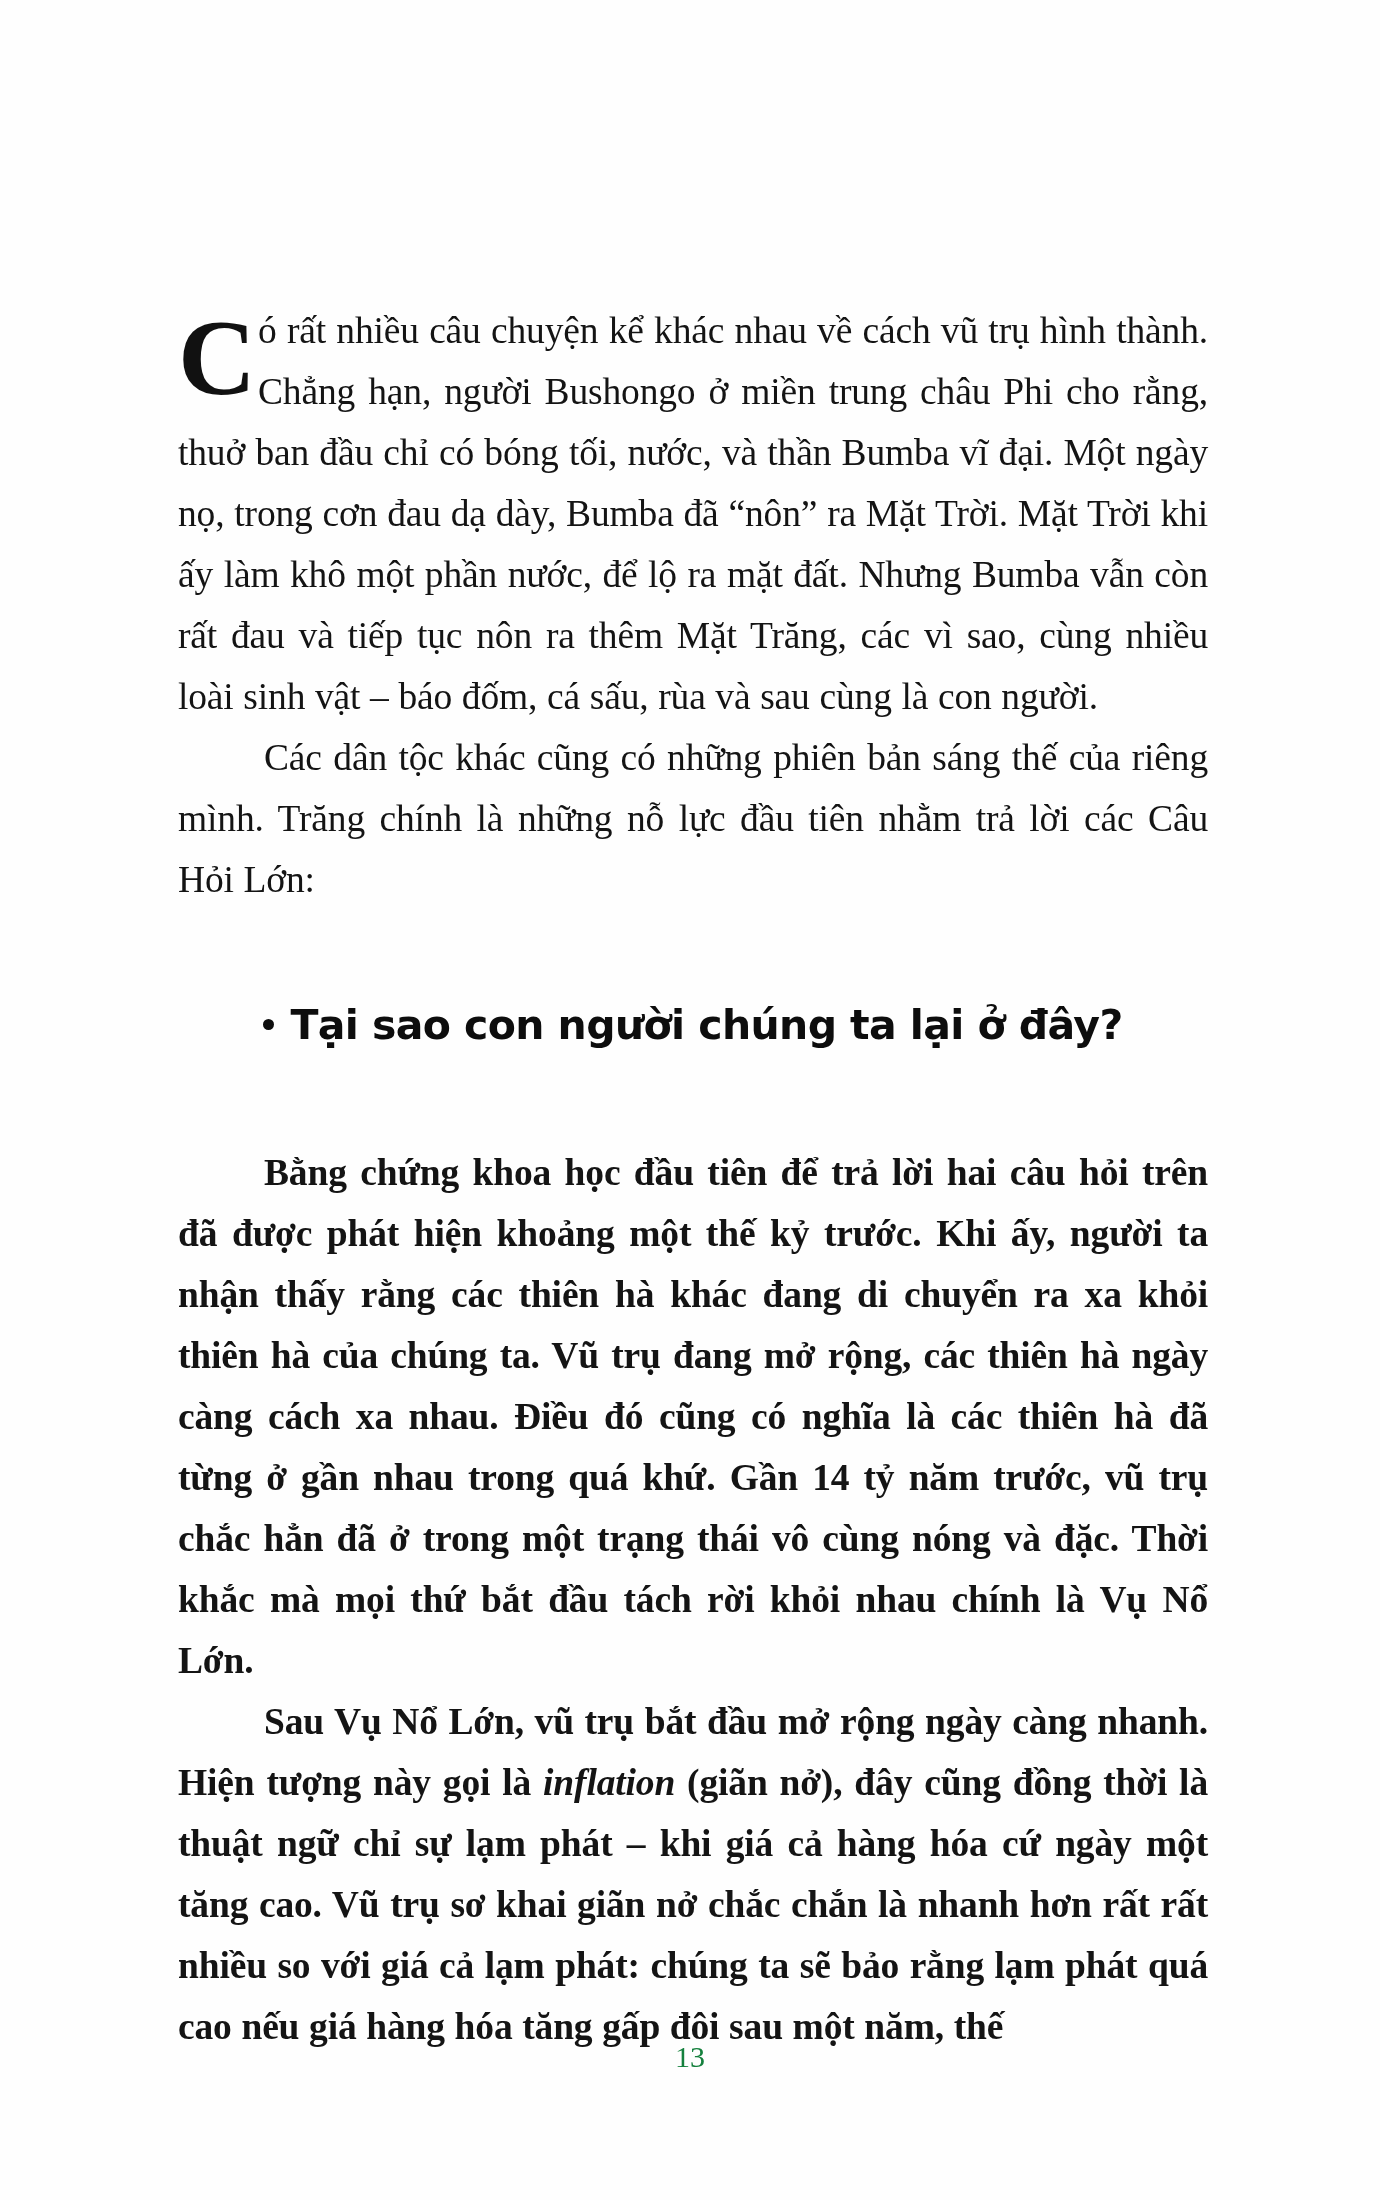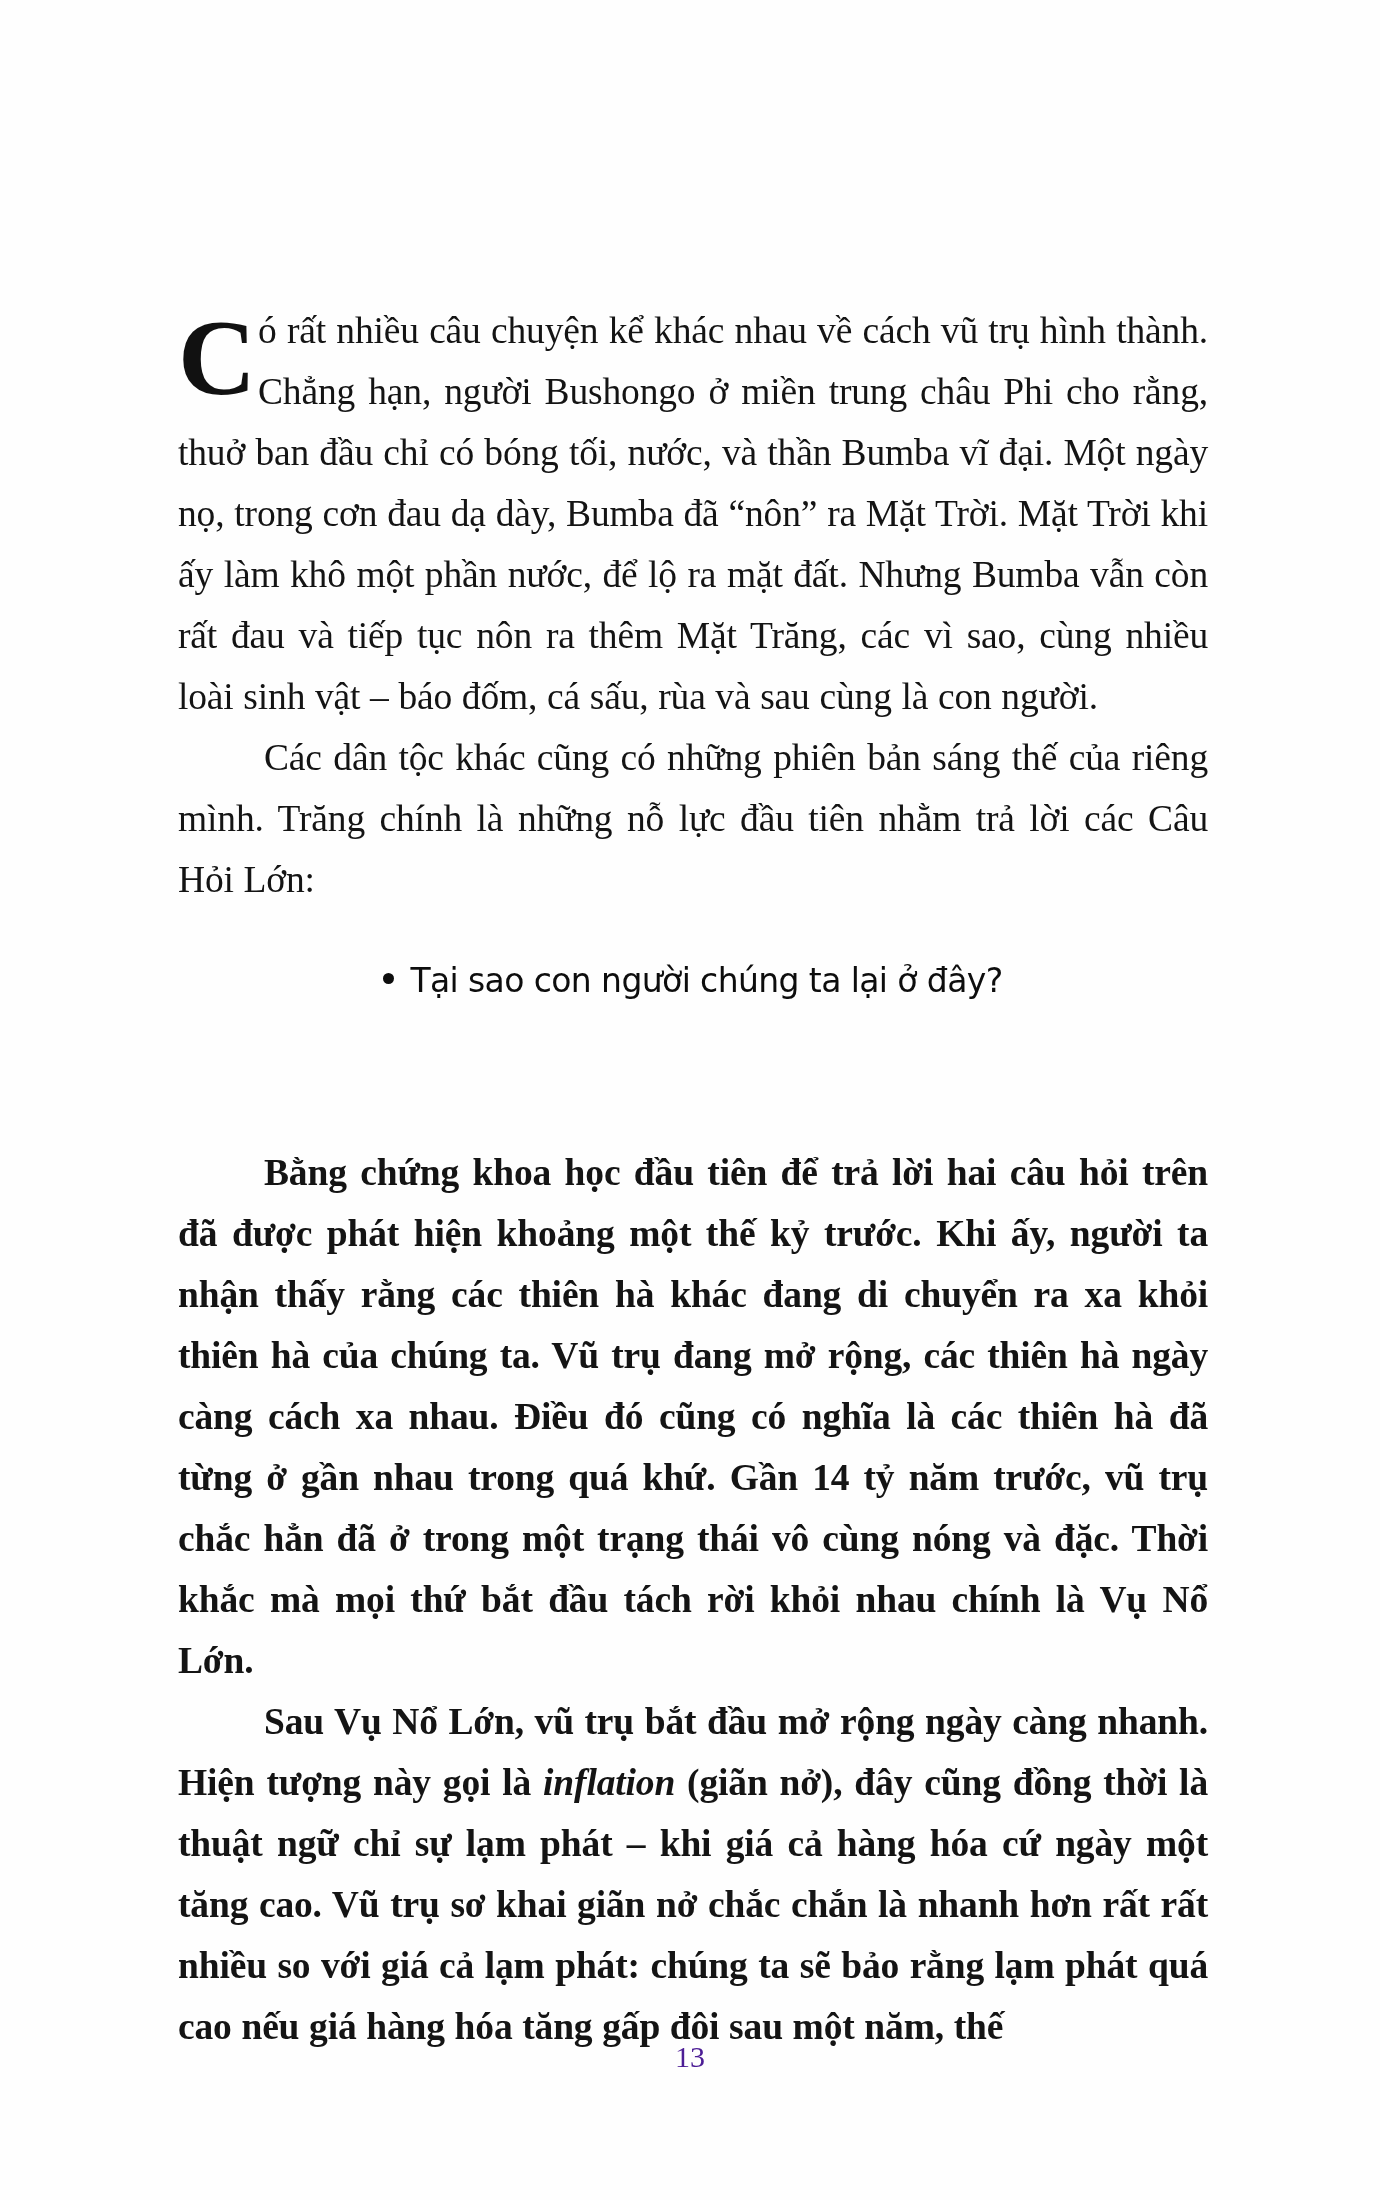--- a/index.html
+++ b/index.html
@@ -73,27 +73,28 @@
   
   .questions {
     position: absolute;
     left: 178px;
     top: 955px;
     width: 1030px;
   }
 
   .q-line {
     font-family: "DejaVu Sans", "Liberation Sans", sans-serif;
-    font-weight: normal;
-    font-size: 33px;
+    font-weight: bold;
+    font-size: 41px;
     line-height: 52px;
     text-align: center;
     color: #0d0d0d;
     letter-spacing: -0.6px;
     white-space: nowrap;
+    margin-top: 44px;
   }
 
   .q-line.first {
     margin-bottom: 52px;
   }
 
   .q-bullet {
     display: inline-block;
     width: 11px;
     height: 11px;
@@ -106,21 +107,21 @@
   }
 
   .page-number {
     position: absolute;
     left: 0;
     right: 0;
     top: 2040px;
     text-align: center;
     font-family: "Liberation Serif", "DejaVu Serif", serif;
     font-size: 30px;
-    color: #4c1d95;
+    color: #15803d;
   }
 </style>
 </head>
 <body>
 
 <div class="page">
 
   <div class="text-block">
 
     <p class="body-par dropcap-par"><span class="dropcap">C</span><span>ó rất nhiều câu chuyện kể khác nhau về cách vũ trụ hình thành. Chẳng hạn, người Bushongo ở miền trung châu Phi cho rằng, thuở ban đầu chỉ có bóng tối, nước, và thần Bumba vĩ đại. Một ngày nọ, trong cơn đau dạ dày, Bumba đã “nôn” ra Mặt Trời. Mặt Trời khi ấy làm khô một phần nước, để lộ ra mặt đất. Nhưng Bumba vẫn còn rất đau và tiếp tục nôn ra thêm Mặt Trăng, các vì sao, cùng nhiều loài sinh vật – báo đốm, cá sấu, rùa và sau cùng là con người.</span></p>

